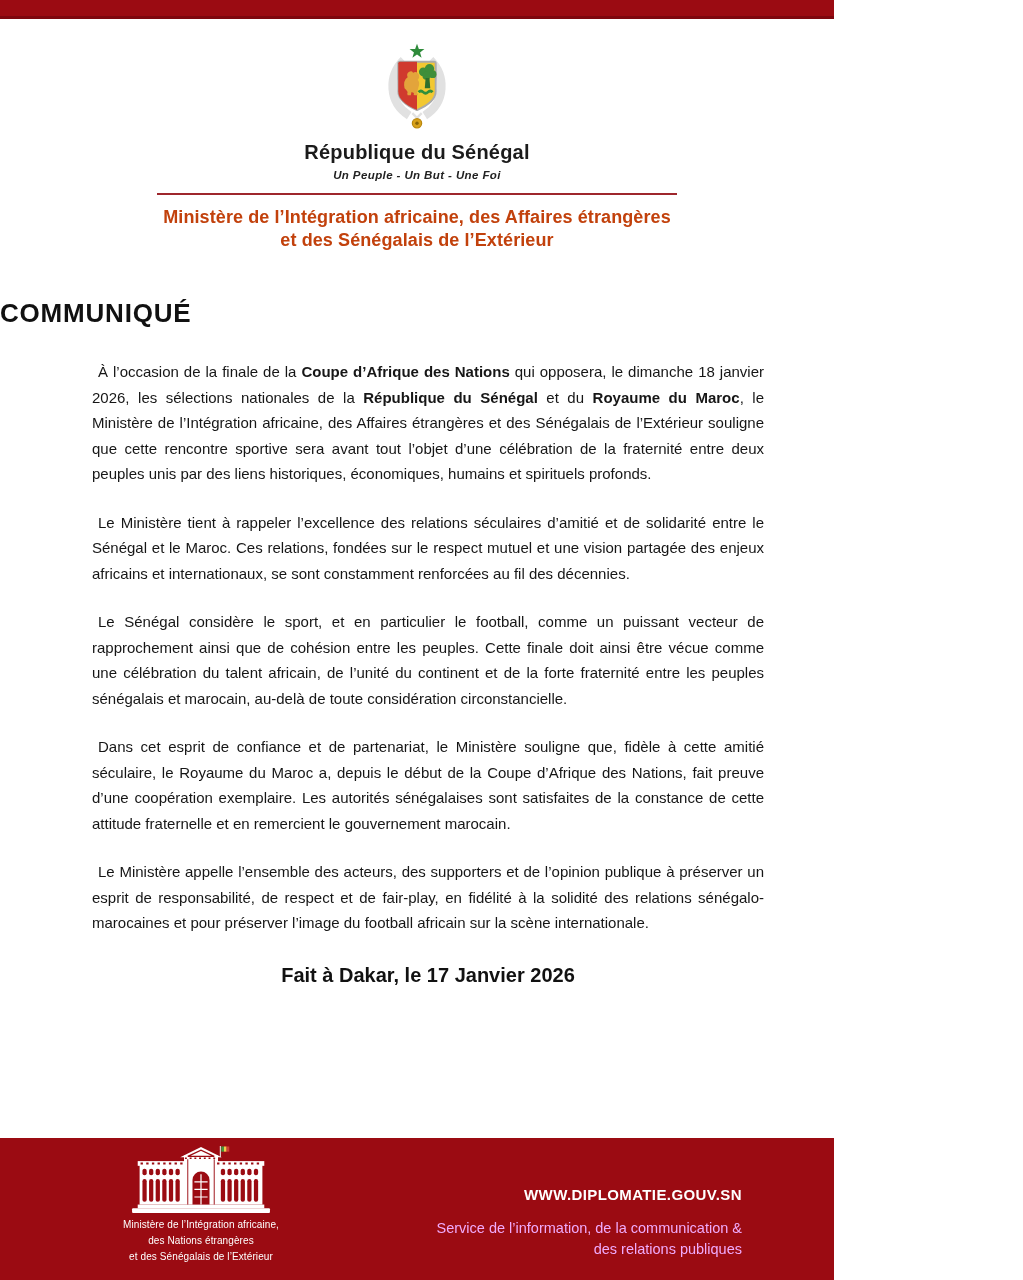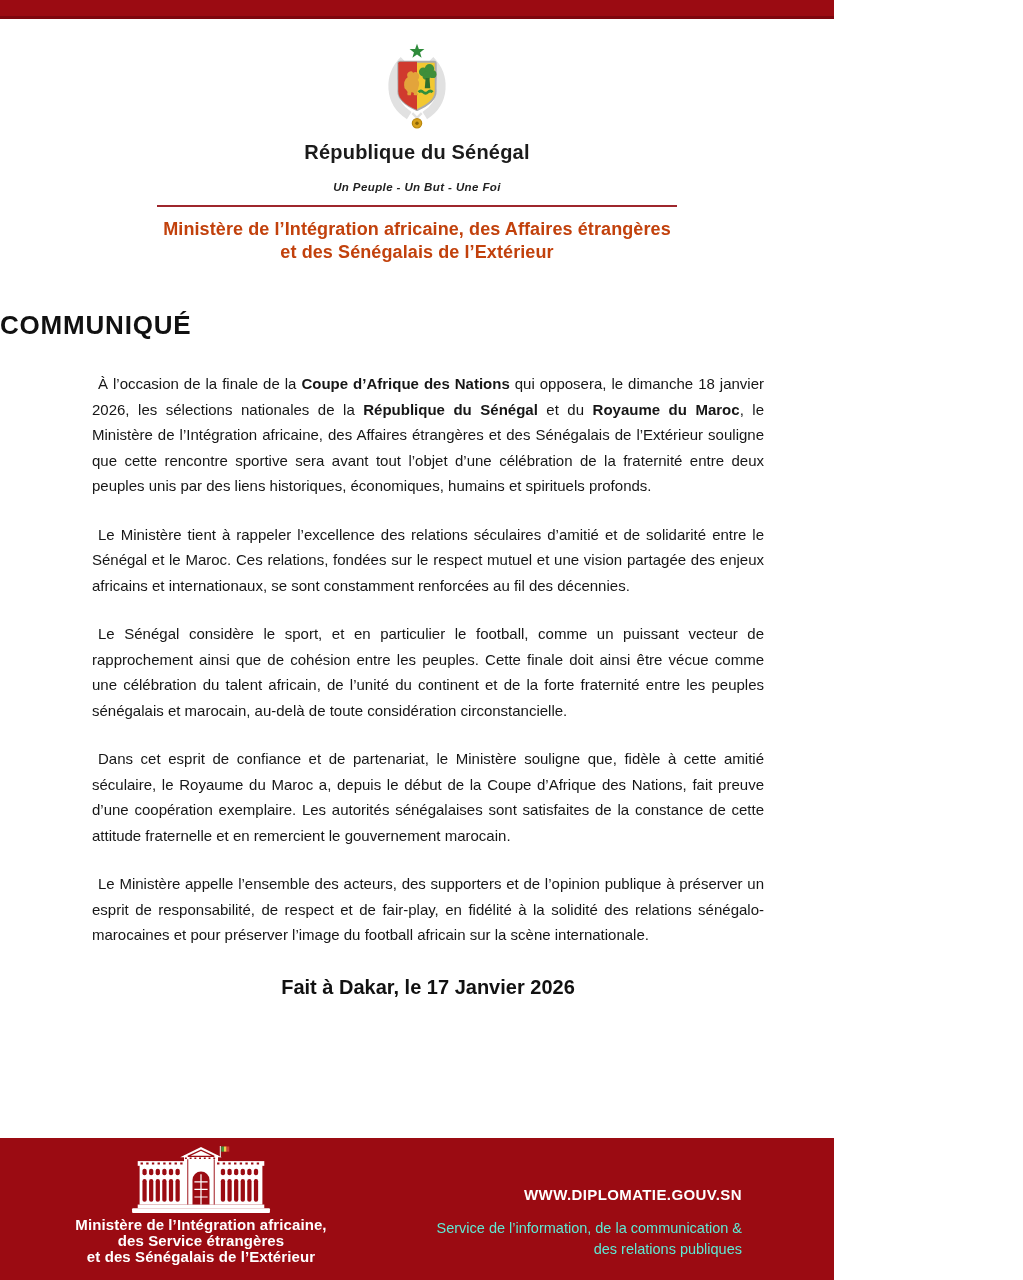--- a/index.html
+++ b/index.html
@@ -22,21 +22,21 @@
   .top-bar{
     height:19px;background:var(--accent-red);
     border-bottom:3px solid var(--accent-red-dark);
   }
   header{text-align:center;}
   .emblem-wrap{margin-top:24px;line-height:0;}
   .country-name{
     font-size:20px;font-weight:bold;letter-spacing:.2px;color:#1b1b1b;margin-top:6px;
   }
   .motto{
-    font-size:11.5px;font-weight:bold;font-style:italic;letter-spacing:.4px;margin-top:17px;color:#222;
+    font-size:11.5px;font-weight:bold;font-style:italic;letter-spacing:.4px;margin-top:5px;color:#222;
   }
   .divider{
     width:520px;height:2px;background:var(--divider-red);margin:12px auto 11px auto;
   }
   .ministry-heading{
     font-size:18px;font-weight:bold;line-height:23px;color:#c2410c;letter-spacing:.1px;
   }
   .doc-title{
     margin:46px 0 0 0;font-size:26px;font-weight:bold;letter-spacing:.8px;text-align:left;color:#111;
   }
@@ -52,27 +52,27 @@
   footer{
     position:absolute;left:0;right:0;bottom:0;height:142px;
     background:var(--accent-red);color:#fff;
     display:flex;justify-content:space-between;align-items:flex-start;
   }
   .footer-left{
     margin-left:56px;width:290px;text-align:center;padding-top:8px;
   }
   .footer-left .building{line-height:0;}
   .footer-ministry{
-    font-size:15px;font-weight:bold;line-height:16px;margin-top:3px;letter-spacing:.1px;
+    font-size:10px;font-weight:normal;line-height:16px;margin-top:3px;letter-spacing:.1px;
   }
   .footer-right{
     margin-right:92px;text-align:right;padding-top:48px;
   }
   .website{font-size:15px;font-weight:bold;letter-spacing:.4px;}
-  .service{font-size:14.5px;line-height:21px;margin-top:15px;font-weight:normal;color:#5eead4;}
+  .service{font-size:14.5px;line-height:21px;margin-top:15px;font-weight:normal;color:#f0abfc;}
 </style>
 </head>
 <body>
 
 <div class="page">
 
   <div class="top-bar"></div>
 
   <header>
     <div class="emblem-wrap">
@@ -182,21 +182,21 @@
           </g>
 
           <line x1="95.5" y1="0" x2="95.5" y2="12" stroke="#E8D9D9" stroke-width="1.2"></line>
           <rect x="96.5" y="0.5" width="2.8" height="5.5" fill="#3E9A3C"></rect>
           <rect x="99.3" y="0.5" width="2.8" height="5.5" fill="#F2C94C"></rect>
           <rect x="102.1" y="0.5" width="2.8" height="5.5" fill="#D03C34"></rect>
         </svg>
       </div>
       <div class="footer-ministry">
         <div>Ministère de l’Intégration africaine,</div>
-        <div>des Service étrangères</div>
+        <div>des Nations étrangères</div>
         <div>et des Sénégalais de l’Extérieur</div>
       </div>
     </div>
 
     <div class="footer-right">
       <div class="website">WWW.DIPLOMATIE.GOUV.SN</div>
       <div class="service">
         <div>Service de l’information, de la communication &amp;</div>
         <div>des relations publiques</div>
       </div>

